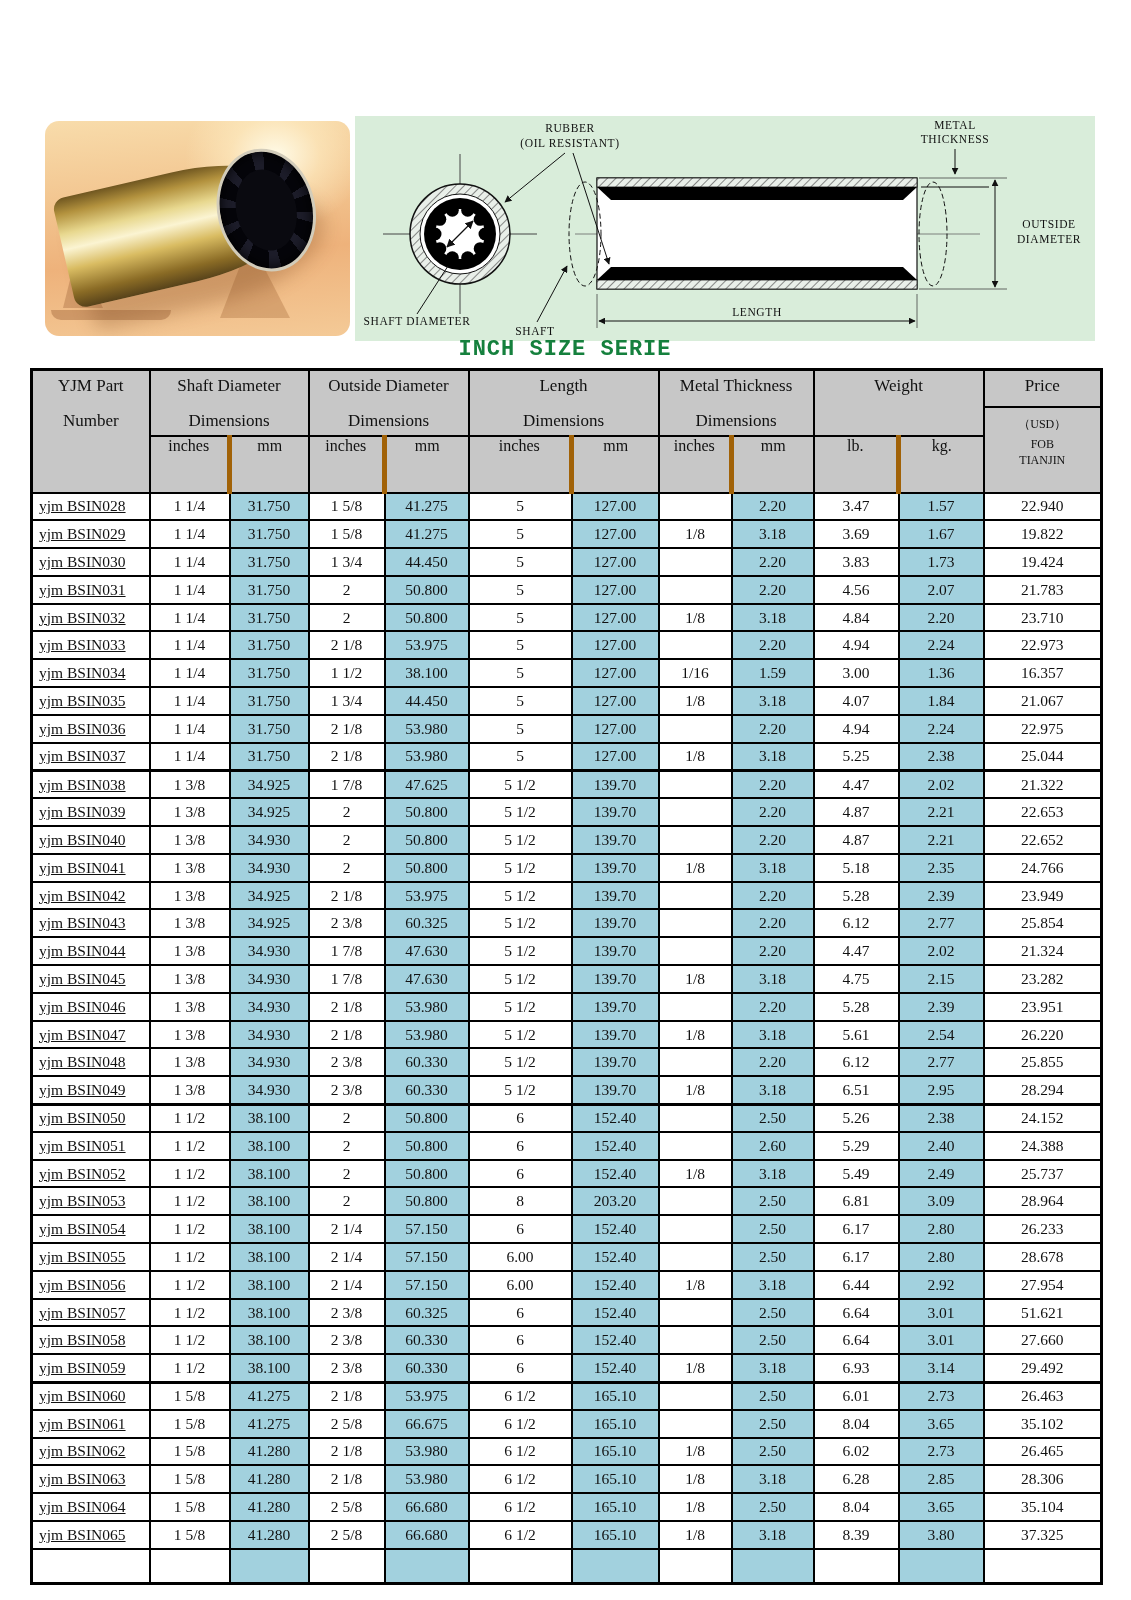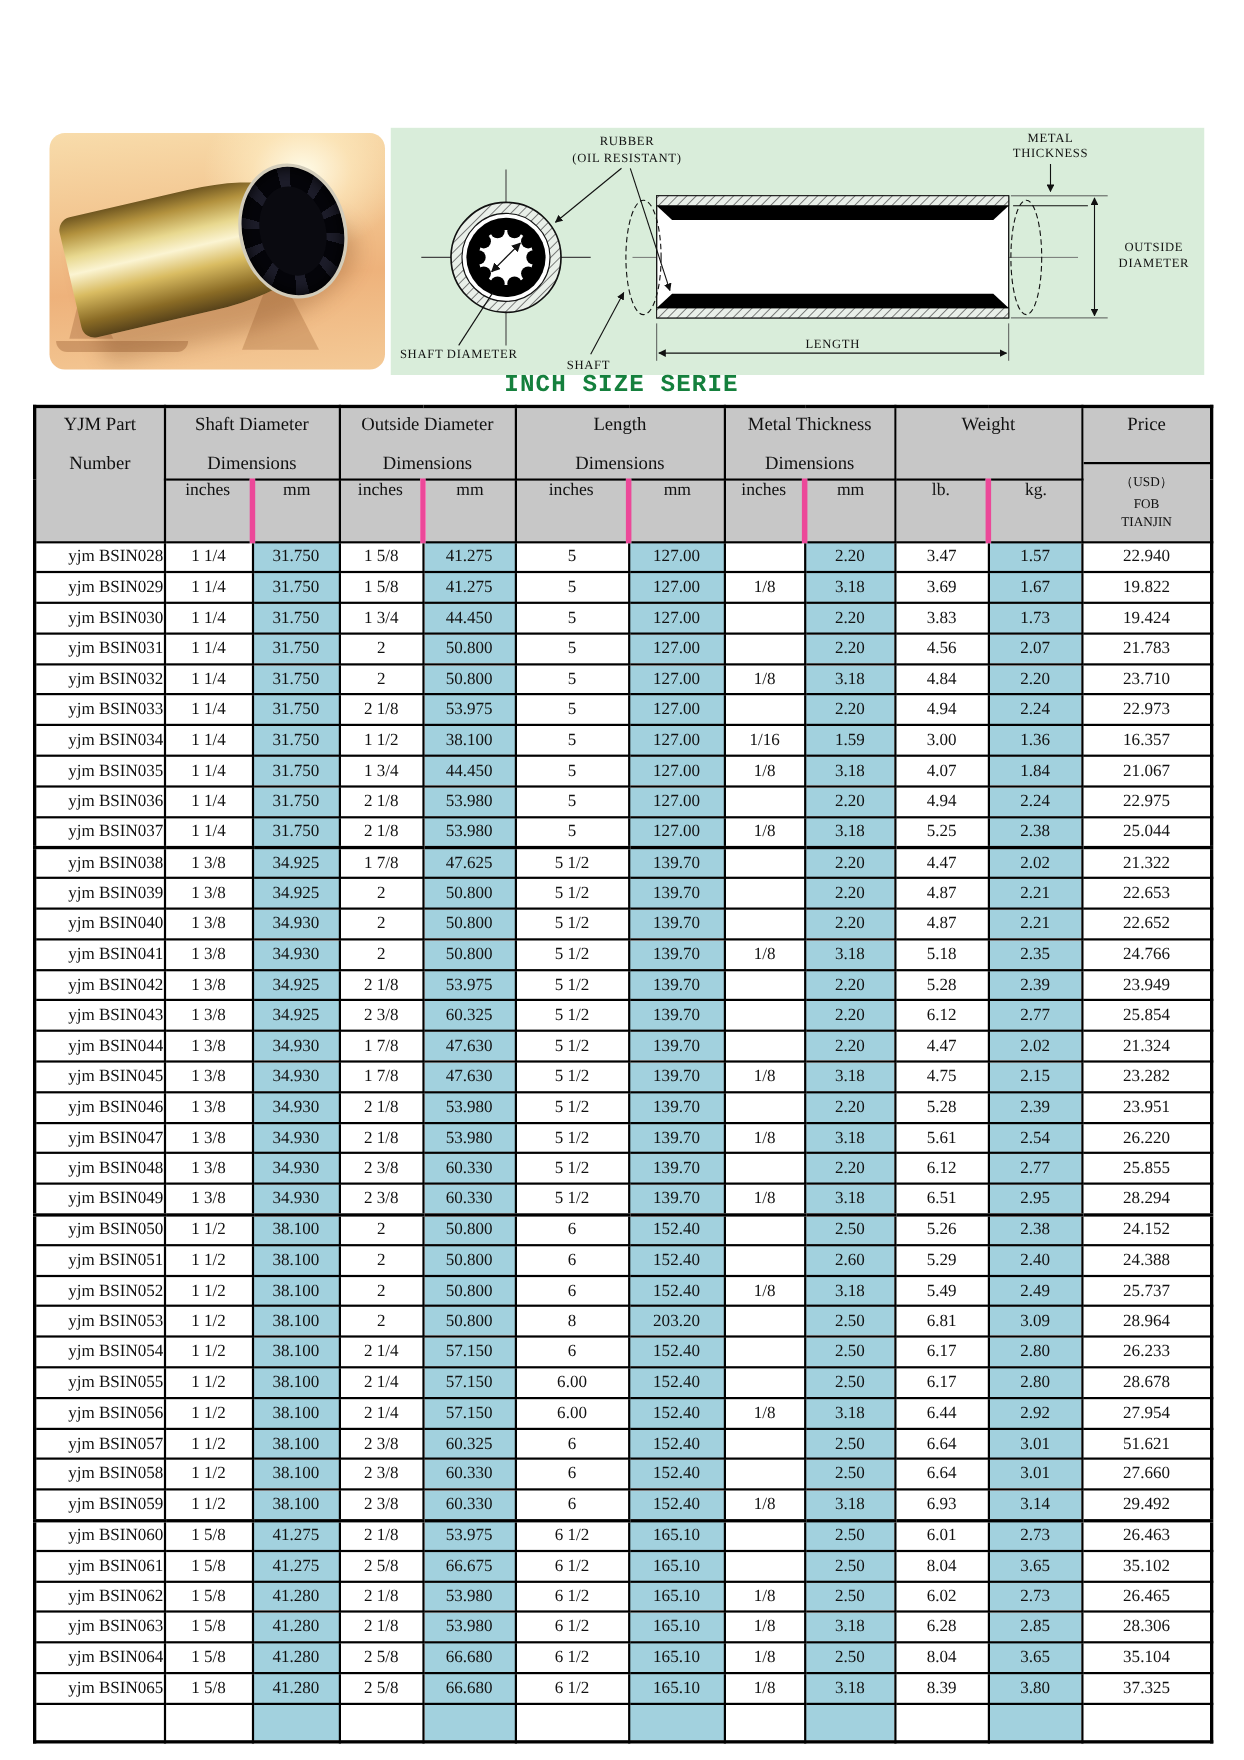--- a/index.html
+++ b/index.html
@@ -36,29 +36,29 @@
 
   
   .tbl-wrap{position:absolute;left:30px;top:332px;width:1071px;}
   table.data-table{border-collapse:collapse;table-layout:fixed;width:1070px;border:3px solid #000;}
   .data-table th,.data-table td{border:2px solid #000;box-sizing:border-box;overflow:hidden;white-space:nowrap;}
   .data-table thead th{background:#c7c7c7;font-weight:normal;text-align:center;vertical-align:top;padding:0;}
   .h1 th{height:66px;font-size:17px;}
   .h1 th .l1{margin-top:5px;}
   .h1 th .l2{margin-top:15px;}
   .h2 th{height:57px;font-size:16px;padding-top:6px;font-family:Liberation Serif, serif;}
-  .h2 th.thick{border-left:5px solid #ec4899;}
+  .h2 th.thick{border-left:5px solid #a16207;}
   th.part-h,th.price-h{vertical-align:top;}
-  .price-h .p1{margin-top:5px;padding-bottom:24px;border-bottom:2px solid #000;font-size:17px;}
+  .price-h .p1{margin-top:5px;padding-bottom:10px;border-bottom:2px solid #000;font-size:17px;}
   .price-h .p2{margin-top:8px;font-family:"Liberation Serif","DejaVu Sans",serif;}
   .price-h .p3{margin-top:4px;}
   .price-h .p4{margin-top:1px;}
   .price-h div{font-size:12px;}
   .data-table td{height:27.8px;font-size:15.5px;text-align:center;background:#fff;padding:0;}
-  .data-table td.part{text-align:right;padding-left:6px;}
+  .data-table td.part{text-align:left;padding-left:6px;text-decoration:underline;}
   .data-table td.blue{background:#a2d1de;}
   .data-table tr.group-start td{border-top:3px solid #000;}
   .data-table tr.row-empty td{height:35px;}
 </style>
 </head>
 <body>
 
 <div class="page">
 
   <div class="photo">

